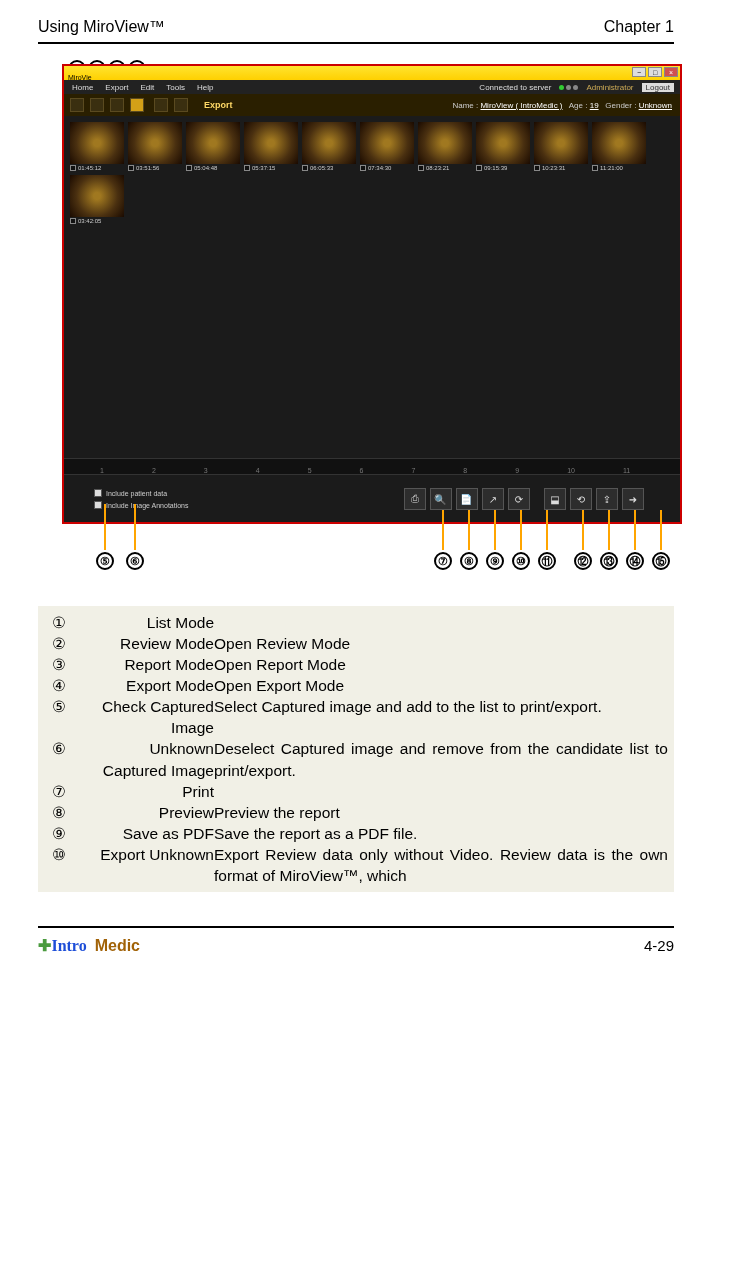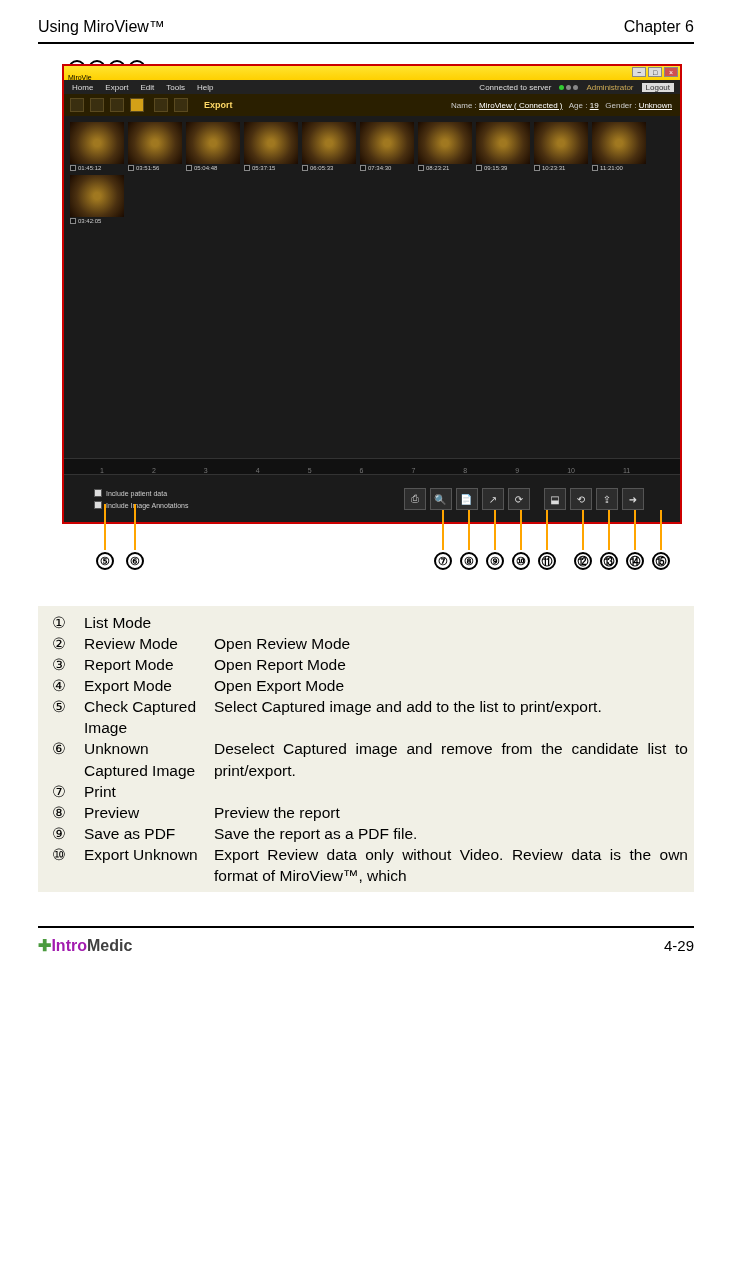--- a/index.html
+++ b/index.html
@@ -5,21 +5,21 @@
   * { box-sizing: border-box; }
   body {
     margin: 0;
     font-family: Arial, Helvetica, sans-serif;
     background: #fff;
     color: #000;
     width: 732px;
   }
   .page {
     width: 732px;
-    padding: 18px 38px 16px 38px;
+    padding: 18px 58px 16px 38px;
   }
   .top-hdr {
     display: flex;
     justify-content: space-between;
     font-size: 16px;
     border-bottom: 2px solid #000;
     padding-bottom: 6px;
   }
   .section-title { font-size: 17px; font-weight: bold; margin: 34px 0 22px 0; }
   .section-num { margin-right: 22px; }
@@ -56,36 +56,36 @@
   .leftopts label{ display:flex; gap:4px; align-items:center;}
   .cb{ width:8px;height:8px; background:#ddd; border:1px solid #555;}
   .btn-cluster{ display:flex; gap:4px; margin-left:180px;}
   .bbtn{ width:22px;height:22px; background:#2d2d2d; border:1px solid #555; display:flex;align-items:center;justify-content:center; color:#ddd; font-size:10px;}
   .bbtn.group-gap{ margin-left:10px;}
 
   
   .desc { background:#f1f0e6; padding:6px 6px; font-size:15.5px; line-height:1.36; }
   .row{ display:flex; }
   .row .num{ width:40px; text-align:left; padding-left:8px;}
-  .row .label{ width:130px;}
+  .row .label{ width:130px;text-align:right;}
   .row .txt{ flex:1; text-align:justify;}
 
   .bottom-bar{ border-top:2px solid #000; margin-top:34px; padding-top:8px; display:flex; justify-content:space-between; align-items:center;}
   .logo{ font-weight:bold; font-size:16px; }
-  .logo .g{ color:#a21caf;} .logo .b{ color:#404040;}
+  .logo .g{ color:#1d4ed8;font-family:Liberation Serif, serif;} .logo .b{ color:#a16207;margin-left:8px;}
   .pgnum{ font-size:15px;}
 </style>
 </head>
 <body>
 
 <div class="page">
 
   <div class="top-hdr">
     <span>Using MiroView™</span>
-    <span>Chapter 6</span>
+    <span>Chapter 1</span>
   </div>
 
 
   <div class="screenshot-block">
 
     <div class="callout" style="left:6px; top:-4px;">①</div>
     <div class="callout" style="left:26px; top:-4px;">②</div>
     <div class="callout" style="left:46px; top:-4px;">③</div>
     <div class="callout" style="left:66px; top:-4px;">④</div>
     <div class="leader" style="left:14px; top:14px; width:2px; height:38px;"></div>
@@ -122,21 +122,21 @@
       <div class="toolbar">
         <span class="tbtn"></span>
         <span class="tbtn"></span>
         <span class="tbtn"></span>
         <span class="tbtn active"></span>
         <span class="tbtn" style="margin-left:4px;"></span>
         <span class="tbtn"></span>
         <span class="export-label">Export</span>
         <div class="topright">
           <span>Name :</span>
-          <span class="hl">MiroView ( Connected )</span>&nbsp;&nbsp;
+          <span class="hl">MiroView ( IntroMedic )</span>&nbsp;&nbsp;
           <span>Age :</span>
           <span class="hl">19</span>&nbsp;&nbsp;
           <span>Gender :</span>
           <span class="hl">Unknown</span>
         </div>
       </div>
 
       <div class="thumbs" id="thumbs">
           <div class="thumb">
             <div class="pic"></div>

